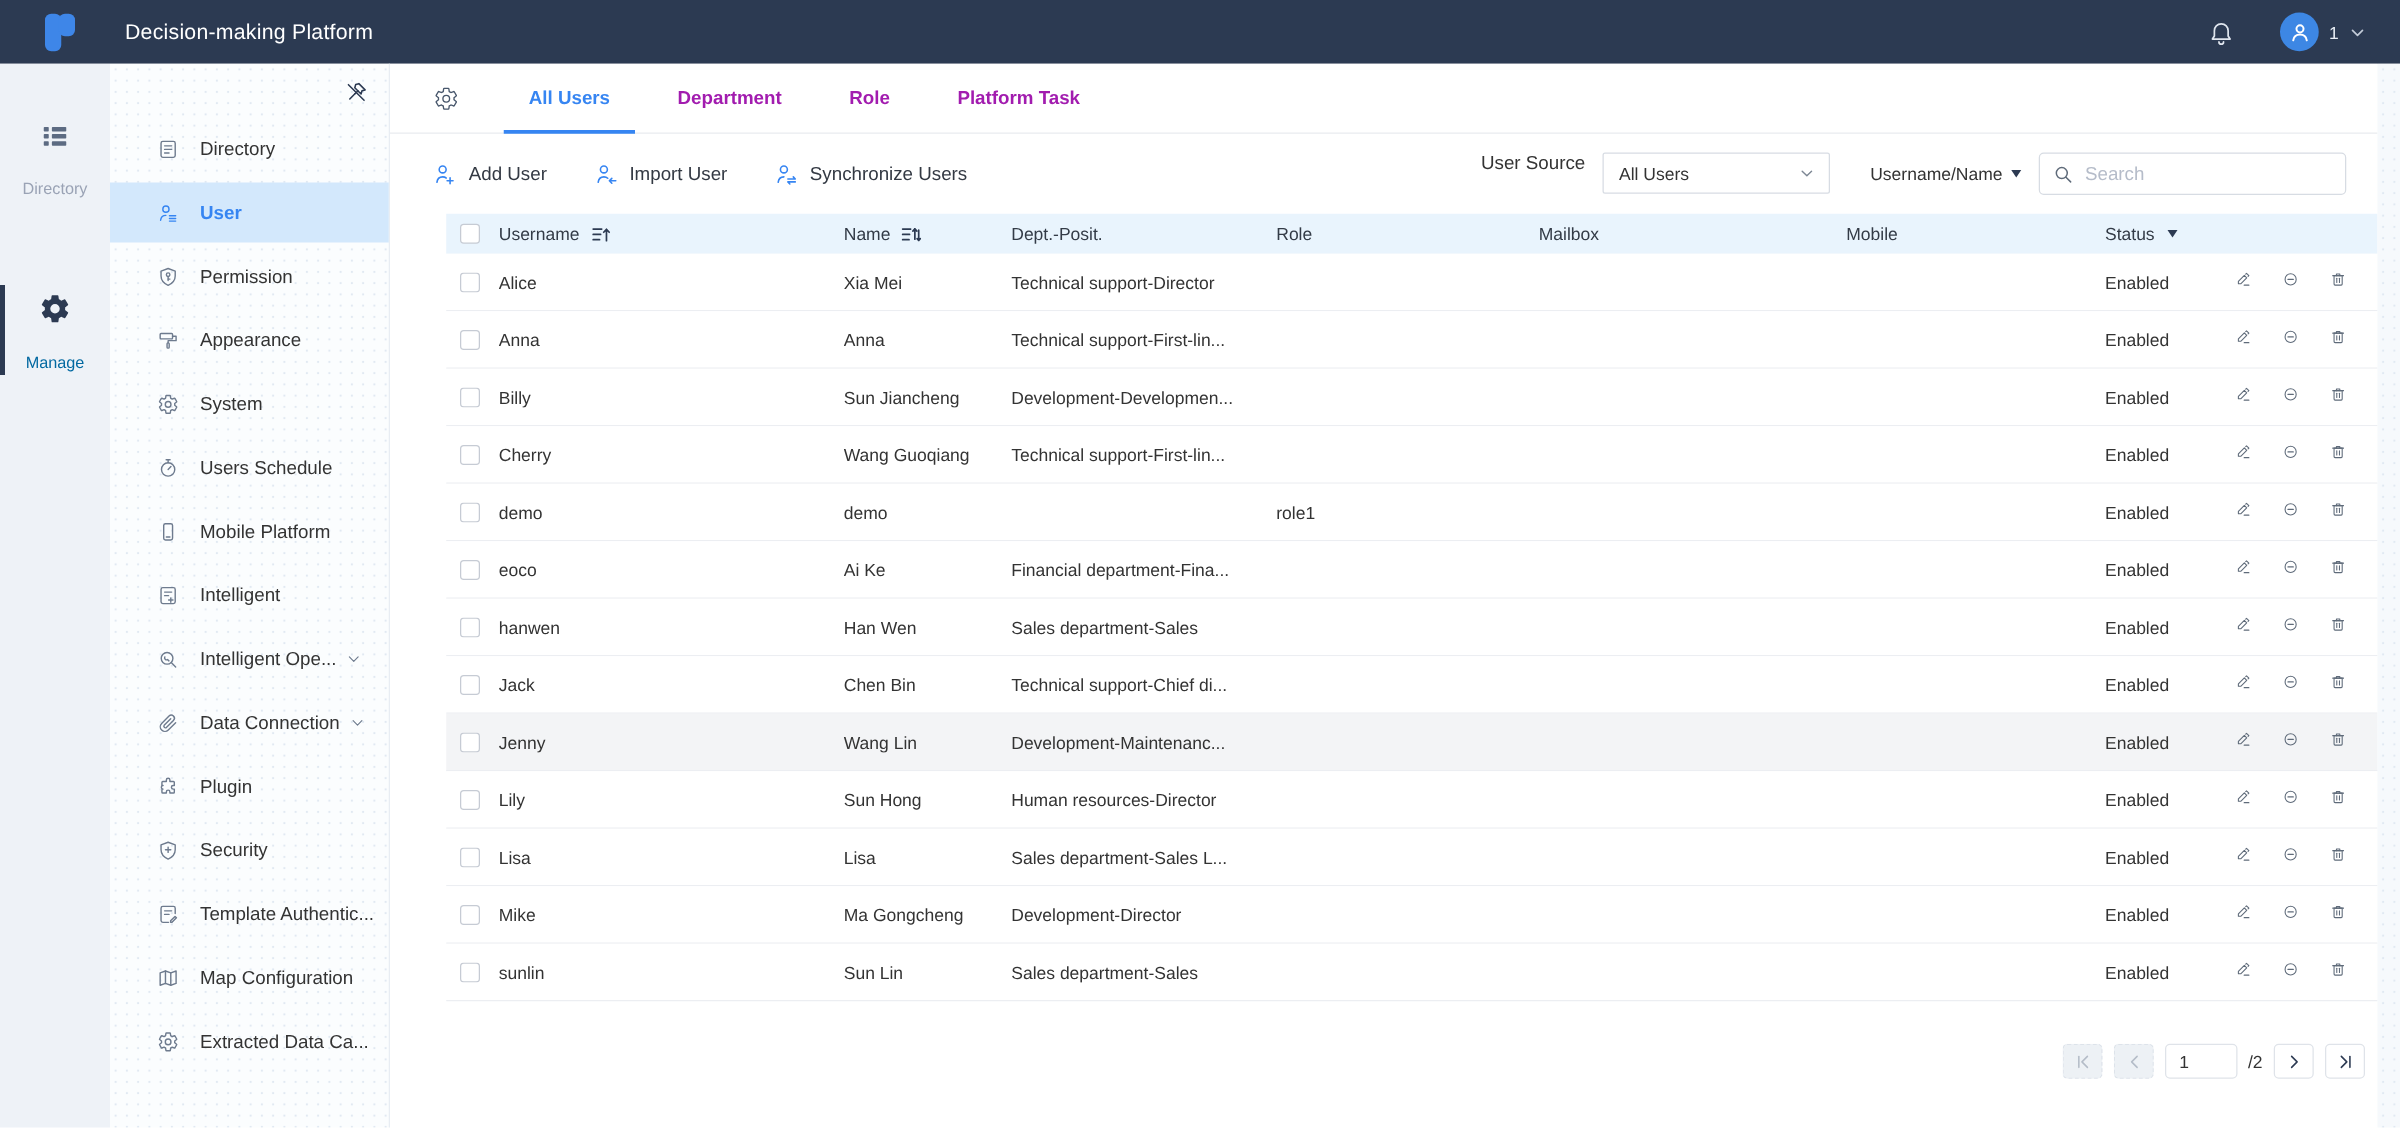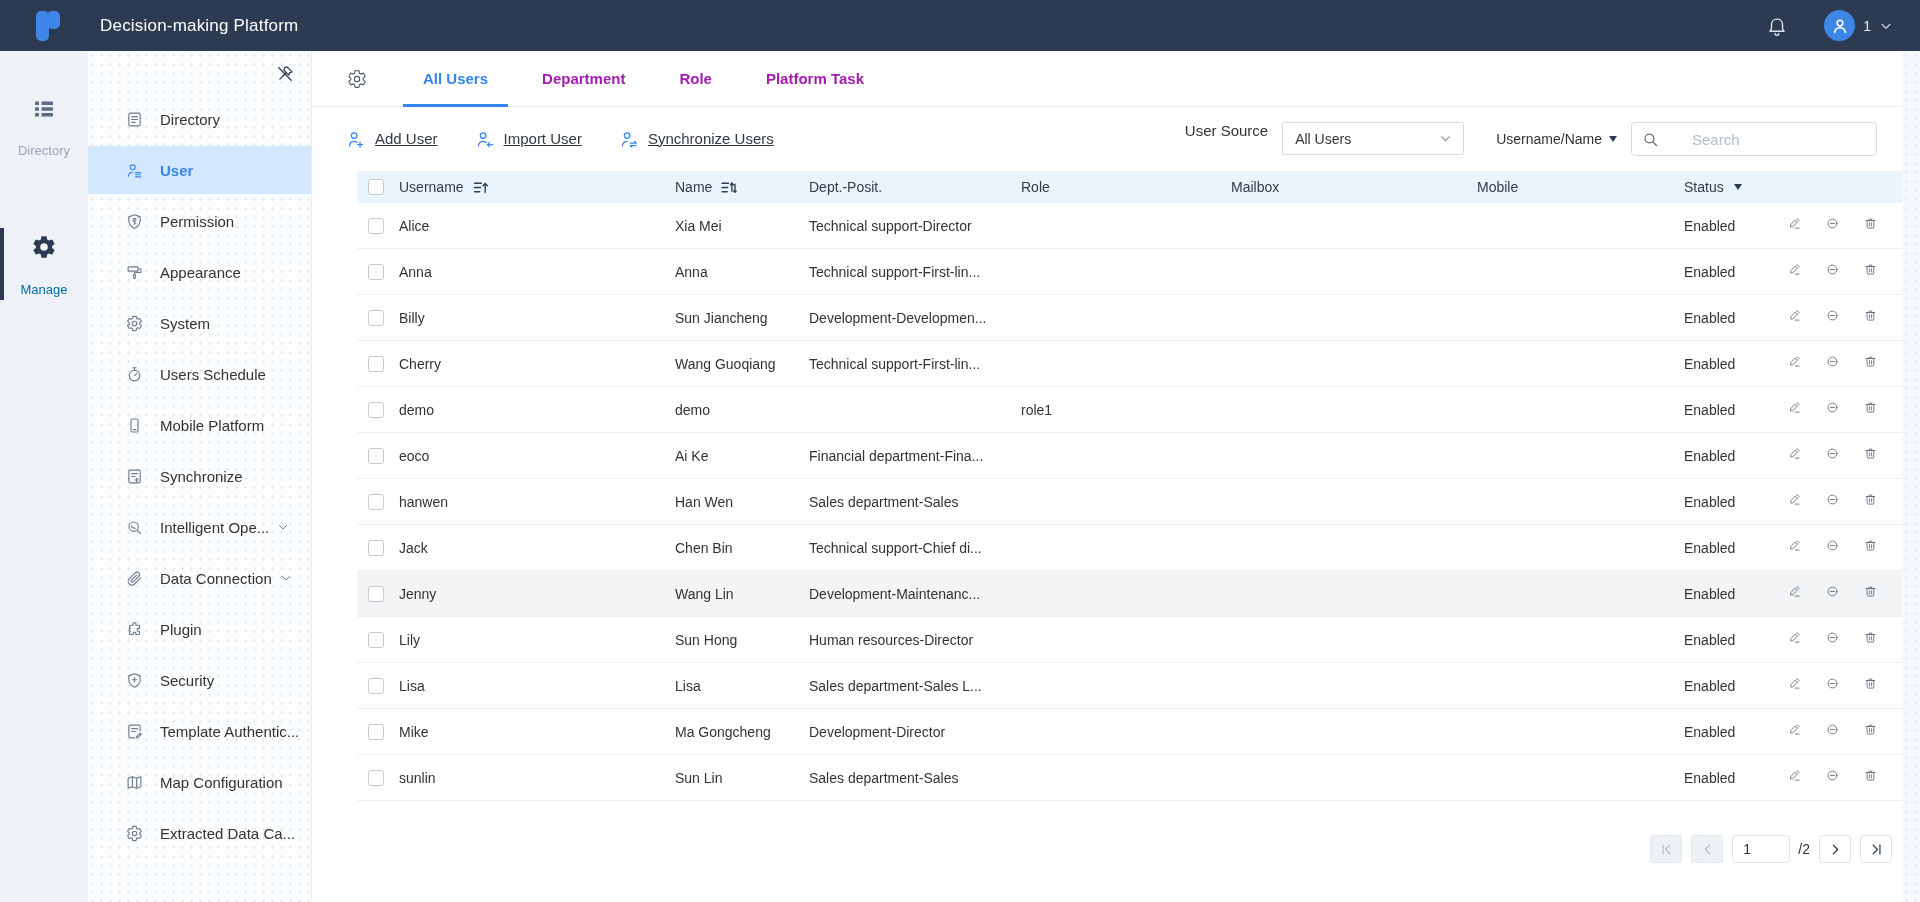--- a/index.html
+++ b/index.html
@@ -59,35 +59,35 @@
   .tabbar { height:56px; border-bottom:1px solid #e9ecf0; display:flex; align-items:stretch;
     padding-left:35px; }
   .tab-gear { width:20px; height:20px; color:#47566b; align-self:center; margin-right:36px; cursor:pointer; }
   .tab { display:flex; align-items:center; padding:0 20px; margin-right:14px; font-size:15px;
     font-weight:bold; color:#a21caf; position:relative; cursor:pointer; }
   .tab.active { color:#3685f2; }
   .tab.active::after { content:""; position:absolute; left:0; right:0; bottom:-1px; height:3px;
     background:#3685f2; }
 
   .toolbar { height:64px; display:flex; align-items:center; padding:0 25px 0 35px; }
-  .tbtn { display:flex; align-items:flex-start; margin-right:38px; cursor:pointer;text-decoration:underline; }
+  .tbtn { display:flex; align-items:center; margin-right:38px; cursor:pointer; }
   .tbtn .icon { width:19px; height:19px; color:#3685f2; margin-right:9px; }
   .tbtn-label { font-size:15px; color:#333943; }
   .toolbar-right { margin-left:auto; display:flex; }
   .field-label { font-size:15px; color:#333; margin-right:14px; }
   .select { width:182px; height:33px; border:1px solid #d7dce3; border-radius:2px; background:#fff;
     display:flex; align-items:center; justify-content:space-between; padding:0 10px 0 12px;
     margin-right:32px; cursor:pointer; }
   .select-value { font-size:14px; color:#333; }
   .select .chev { width:15px; height:15px; color:#7d8794; }
   .search-cat { display:flex; align-items:center; font-size:14px; color:#333; margin-right:14px; cursor:pointer; }
   .tri-down { width:0; height:0; border-left:4.5px solid transparent; border-right:4.5px solid transparent;
     border-top:6px solid #2c3a52; margin-left:7px; }
   .searchbox { width:246px; height:34px; border:1px solid #d7dce3; border-radius:4px; background:#fff;
-    display:flex; align-items:center; padding:0 10px;gap:24px; }
+    display:flex; align-items:center; padding:0 10px; }
   .searchbox .icon { width:17px; height:17px; color:#5f6b7a; margin-right:9px; }
   .searchbox input { border:none; outline:none; flex:1; font-size:15px; color:#333;
     font-family:"Liberation Sans",sans-serif; background:transparent; }
   .searchbox input::placeholder { color:#b5bcc9; }
 
   
   .table { margin-left:45px; width:1545px; }
   .grid { display:grid; grid-template-columns:42px 276px 134px 212px 210px 246px 207px 96px 1fr;
     align-items:center; }
   .thead { height:32px; background:#e9f4fd; font-size:14px; color:#333b47; }
@@ -262,21 +262,21 @@
       <div class="menu-item">
         <span class="icon ">
           <svg viewBox="0 0 24 24" fill="none" stroke="currentColor" stroke-width="1.6" stroke-linecap="round" stroke-linejoin="round">
             <rect x="4" y="3" width="16" height="18" rx="2"></rect>
             <line x1="8" y1="8" x2="16" y2="8"></line>
             <line x1="8" y1="12" x2="12.5" y2="12"></line>
             <line x1="15" y1="14.5" x2="15" y2="19.5"></line>
             <line x1="12.5" y1="17" x2="17.5" y2="17"></line>
           </svg>
         </span>
-        <span class="menu-label">Synchronize</span>
+        <span class="menu-label">Intelligent</span>
       </div>
       <div class="menu-item">
         <span class="icon ">
           <svg viewBox="0 0 24 24" fill="none" stroke="currentColor" stroke-width="1.6" stroke-linecap="round" stroke-linejoin="round">
             <circle cx="10.8" cy="10.8" r="6.6"></circle>
             <line x1="15.8" y1="15.8" x2="20.5" y2="20.5"></line>
             <path d="M8.3 9.2a2.2 2.2 0 0 0 3 3l1.6 1.5"></path>
           </svg>
         </span>
         <span class="menu-label">Intelligent Ope...</span>

